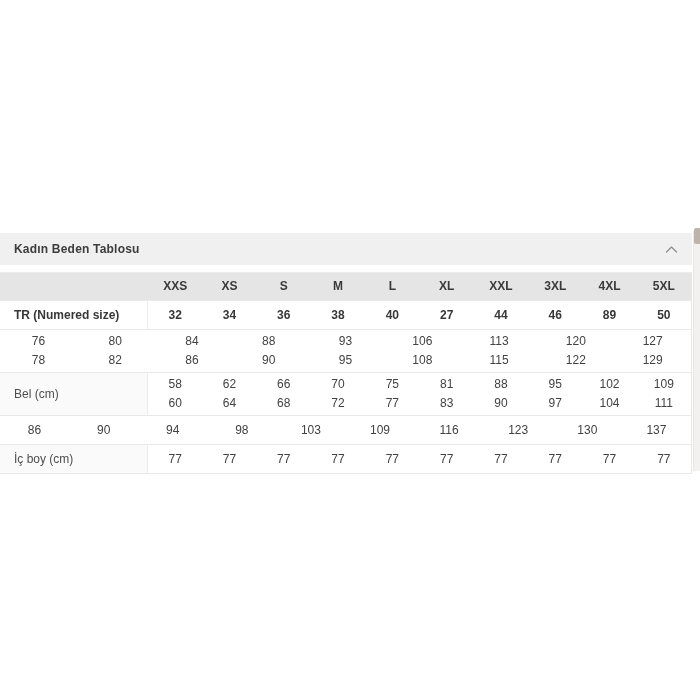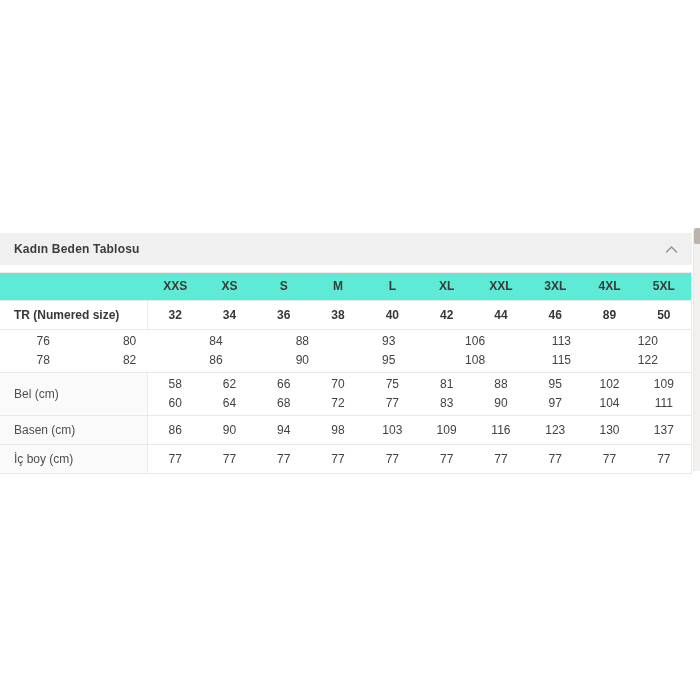--- a/index.html
+++ b/index.html
@@ -25,21 +25,21 @@
   .tcell-label {
     width:148px; flex:0 0 148px; display:flex; align-items:center;
     padding-left:14px; font-size:12px; color:#4e4e4e;
     border-right:1px solid #ececec; background:#ffffff;
   }
   .tcell {
     flex:1 1 0; display:flex; flex-direction:column;
     align-items:center; justify-content:center;
     font-size:12px; color:#424242; line-height:19px;
   }
-  .trow.header-row { height:28px; background:#5eead4; }
+  .trow.header-row { height:28px; background:#e5e5e5; }
   .trow.header-row .tcell { font-weight:bold; color:#3a3a3a; }
   .trow.header-row .tcell-label { background:transparent; border-right-color:transparent; }
   .trow.bold { height:28px; }
   .trow.bold .tcell, .trow.bold .tcell-label { font-weight:bold; color:#383838; }
   .trow.shaded .tcell-label { background:#fafafa; }
   .trow.h2 { height:43px; }
   .trow.h1 { height:29px; }
 
   
   .scrollbar-track {
@@ -96,21 +96,21 @@
           <div class="tcell">
             <span>36</span>
           </div>
           <div class="tcell">
             <span>38</span>
           </div>
           <div class="tcell">
             <span>40</span>
           </div>
           <div class="tcell">
-            <span>42</span>
+            <span>27</span>
           </div>
           <div class="tcell">
             <span>44</span>
           </div>
           <div class="tcell">
             <span>46</span>
           </div>
           <div class="tcell">
             <span>89</span>
           </div>
@@ -144,20 +144,24 @@
             <span>108</span>
           </div>
           <div class="tcell">
             <span>113</span>
             <span>115</span>
           </div>
           <div class="tcell">
             <span>120</span>
             <span>122</span>
           </div>
+          <div class="tcell">
+            <span>127</span>
+            <span>129</span>
+          </div>
         </div>
         <div class="trow h2 shaded">
           <div class="tcell-label">Bel (cm)</div>
           <div class="tcell">
             <span>58</span>
             <span>60</span>
           </div>
           <div class="tcell">
             <span>62</span>
             <span>64</span>
@@ -189,21 +193,20 @@
           <div class="tcell">
             <span>102</span>
             <span>104</span>
           </div>
           <div class="tcell">
             <span>109</span>
             <span>111</span>
           </div>
         </div>
         <div class="trow h1 shaded">
-          <div class="tcell-label">Basen (cm)</div>
           <div class="tcell">
             <span>86</span>
           </div>
           <div class="tcell">
             <span>90</span>
           </div>
           <div class="tcell">
             <span>94</span>
           </div>
           <div class="tcell">

